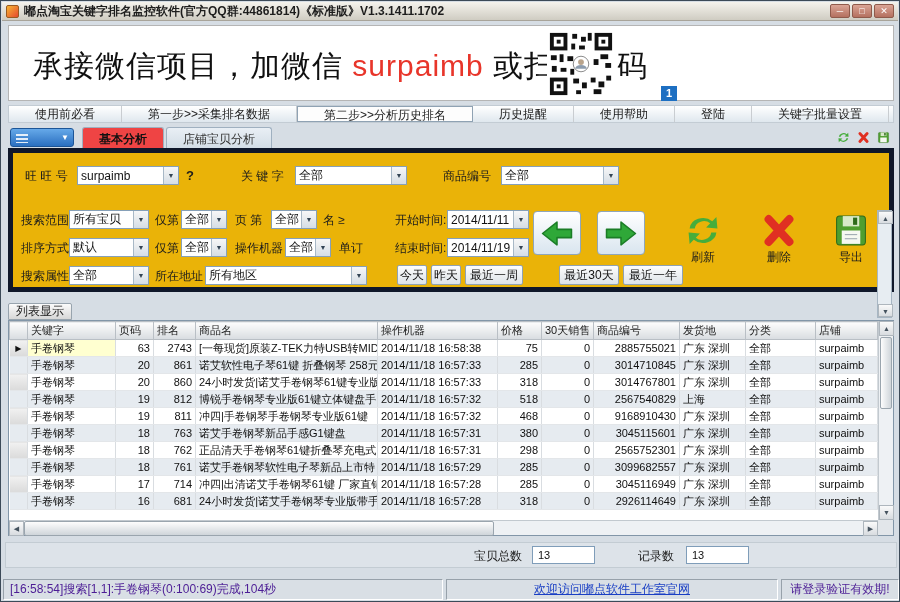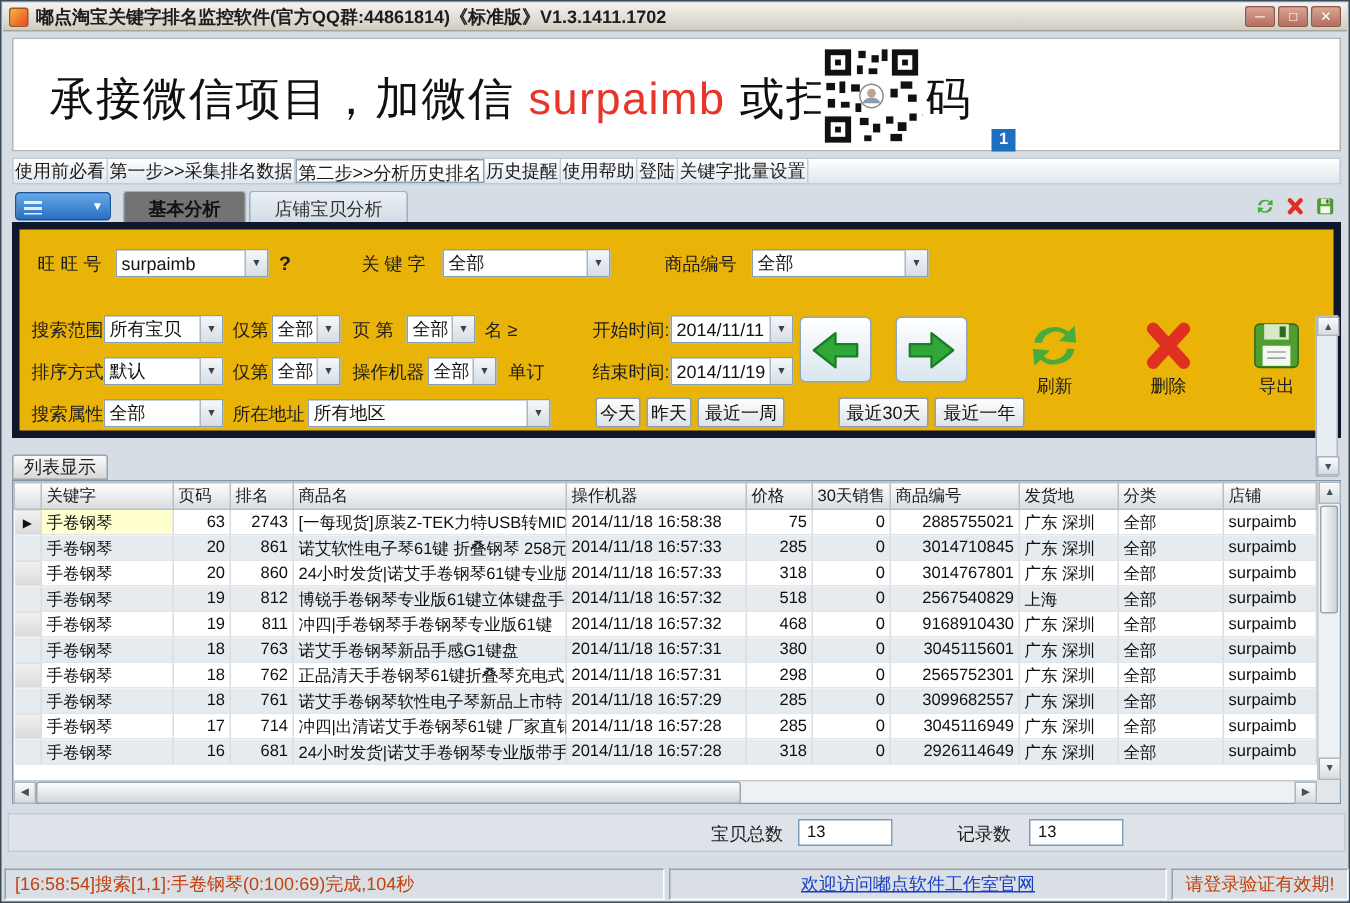--- a/index.html
+++ b/index.html
@@ -27,36 +27,36 @@
   .banner-text .hl { color:#e8352a; }
   .qr { position:absolute; left:538px; top:4px; width:68px; height:68px; }
   .badge { position:absolute; left:652px; top:60px; width:16px; height:15px;
     background:#1d6fc2; color:#fff; font-size:11px; font-weight:bold;
     text-align:center; line-height:15px; }
 
   
   .menubar { position:absolute; left:7px; top:104px; width:886px; height:18px;
     background:linear-gradient(#ffffff,#dfe7ee); border:1px solid #c3ccd4;
     display:flex; align-items:center; font-size:12px; color:#1a1a1a; }
-  .menu-item { padding:0 1px; height:16px; line-height:16px; border-right:1px solid #c9cdd1; white-space:nowrap; }
+  .menu-item { padding:0 26px; height:16px; line-height:16px; border-right:1px solid #c9cdd1; white-space:nowrap; }
   .menu-item.sel { background:#fdfdfd; border:1px solid #8fa2b3; }
 
   
   .tabrow { position:absolute; left:7px; top:124px; width:886px; height:23px;
     display:flex; align-items:flex-end; }
   .blue-combo { width:64px; height:19px; margin:0 8px 1px 2px;
     background:linear-gradient(#66a9e9,#2a6fc0); border:1px solid #1c5597;
     border-radius:3px; position:relative; }
   .blue-combo .bars { position:absolute; left:5px; top:5px; width:12px; height:9px;
     background:repeating-linear-gradient(#fff 0 2px,transparent 2px 4px); opacity:.85; }
   .blue-combo .arr { position:absolute; right:4px; top:4px; color:#fff; font-size:8px; }
   .tab { height:21px; padding:3px 16px 0; font-size:12px; color:#333;
     background:linear-gradient(#e9eff5,#d3dde6); border:1px solid #9fb0c0; border-bottom:none;
     border-radius:3px 3px 0 0; margin-right:2px; white-space:nowrap; }
-  .tab.active { background:#737373; font-weight:bold; color:#111; }
+  .tab.active { background:#ef4444; font-weight:bold; color:#111; }
   .mini-icons { margin-left:auto; display:flex; gap:7px; align-items:center; padding:0 4px 4px 0; }
   .mini-icons svg { width:13px; height:13px; display:block; }
 
   
   .formpanel { position:absolute; left:7px; top:147px; width:886px; height:144px;
     background:#eab308; border:5px solid #0f172a; }
   .lbl { position:absolute; font-size:12px; color:#1c1c1c; line-height:19px; white-space:nowrap; }
   .combo { position:absolute; height:19px; background:#fff; border:1px solid #86a0b8;
     font-size:12px; display:flex; align-items:center; }
   .combo .val { flex:1; padding:0 3px; overflow:hidden; white-space:nowrap; color:#111; }
@@ -118,21 +118,21 @@
     background:#dde3e9; border:1px solid #c3ccd3; }
   .cnt-lbl { position:absolute; top:5px; font-size:12px; color:#1c1c1c;text-align:center; }
   .cnt-box { position:absolute; top:3px; width:63px; height:18px; background:#fff;
     border:1px solid #7f9db9; font-size:11px; line-height:16px; padding-left:5px; color:#111; }
 
   
   .statusbar { position:absolute; left:2px; top:578px; width:896px; height:21px;
     display:flex; gap:3px; }
   .panel { height:21px; background:#d9dfe5; border:1px solid;
     border-color:#97a1aa #ffffff #ffffff #97a1aa; font-size:12px;
-    line-height:19px; padding:0 6px; color:#c2410c; overflow:hidden; white-space:nowrap; }
+    line-height:19px; padding:0 6px; color:#4c1d95; overflow:hidden; white-space:nowrap; }
   .panel.p1 { width:440px; }
   .panel.p2 { flex:1; text-align:center; color:#1a3fc4; text-decoration:underline; }
   .panel.p3 { width:118px; text-align:center; }
 </style>
 </head>
 <body>
 
 <div class="window">
 
   <div class="titlebar">

